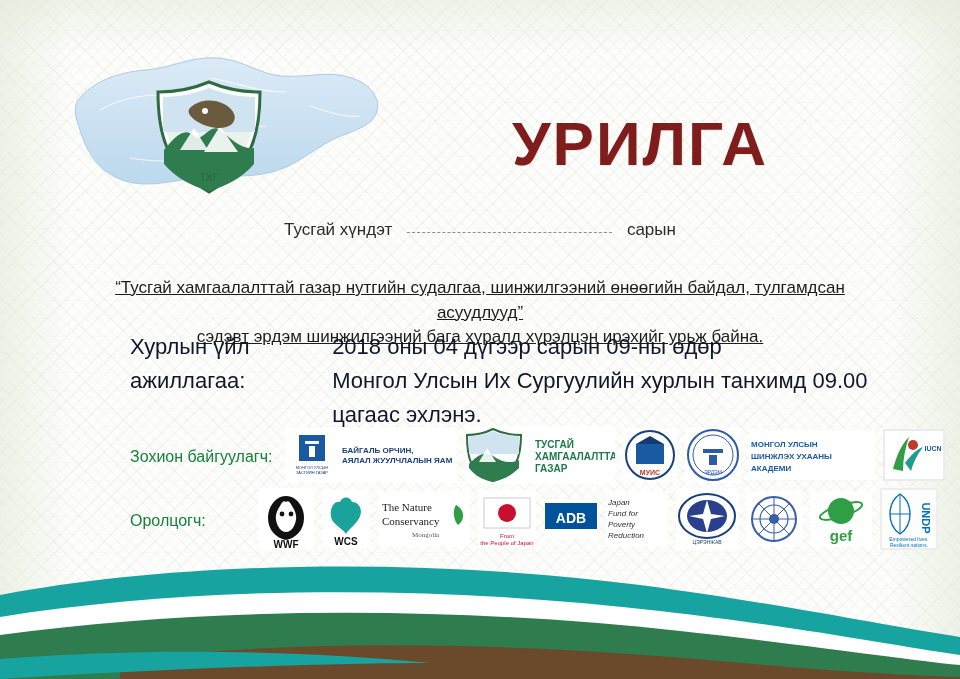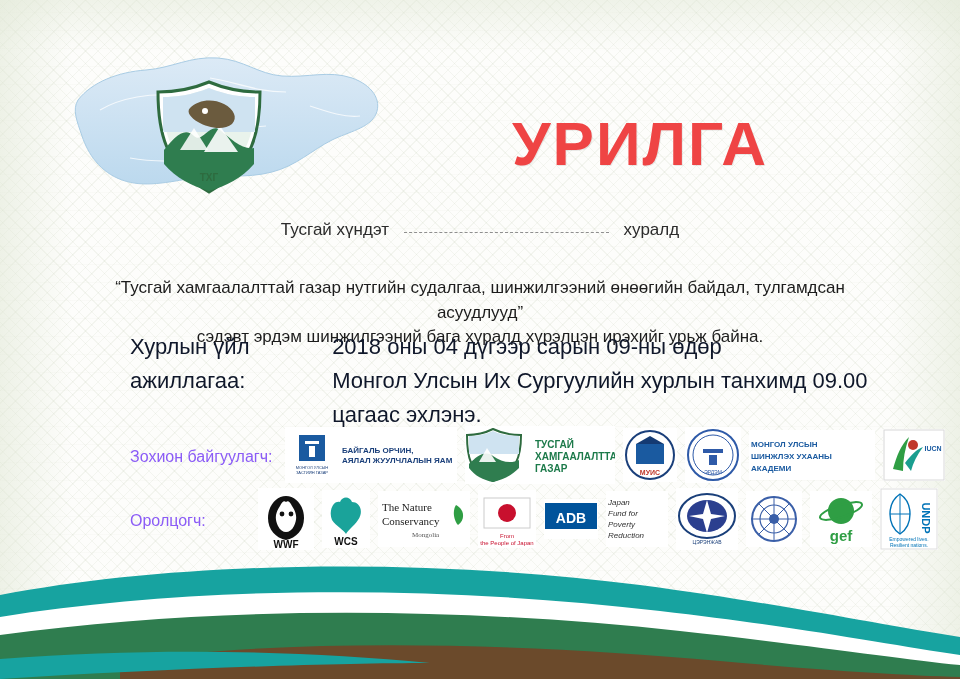--- a/index.html
+++ b/index.html
@@ -49,21 +49,21 @@
 
   
   .title {
     position: absolute;
     left: 380px; top: 108px;
     width: 520px;
     text-align: center;
     font-size: 62px;
     font-weight: bold;
     letter-spacing: 2px;
-    color: #ef4444;
+    color: #7f1d1d;
     text-shadow: 1px 1px 0 rgba(0,0,0,0.08);
   }
 
   
   .salutation {
     position: absolute;
     left: 0; top: 218px; width: 960px;
     text-align: center;
     font-size: 17px;
     color: #2b2b2b;
@@ -79,20 +79,21 @@
 
   
   .quote {
     position: absolute;
     left: 78px; top: 276px;
     width: 804px;
     text-align: center;
     font-size: 17px;
     line-height: 1.45;
     color: #1c1c1c;
+    text-decoration: underline;
   }
 
   
   .agenda {
     position: absolute;
     left: 130px; top: 330px;
     width: 760px;
     font-size: 22px;
     color: #0f172a;
     line-height: 1.55;
@@ -105,21 +106,21 @@
   .agenda-values {
     display: inline-block;
     vertical-align: top;
     width: 555px;
   }
 
   
   .row-label {
     position: absolute;
     font-size: 16px;
-    color: #8b5cf6;
+    color: #15803d;
   }
   .logo-row {
     position: absolute;
     display: flex;
     align-items: center;
   }
   .logo-box {
     display: flex;
     align-items: center;
     justify-content: center;
@@ -180,21 +181,21 @@
       <circle cx="55" cy="33" r="3" fill="#ffffff"></circle>
       <text x="59" y="103" text-anchor="middle" font-family="Liberation Sans, sans-serif" font-size="10" font-weight="bold" fill="#2e6b3f">ТХГ</text>
     </svg>
   </div>
 
   <div class="title">УРИЛГА</div>
 
   <div class="salutation">
     <span>Тусгай хүндэт</span>
     <span class="blank"></span>
-    <span>хуралд</span>
+    <span>сарын</span>
   </div>
 
   <div class="quote">
     <div>“Тусгай хамгаалалттай газар нутгийн судалгаа, шинжилгээний өнөөгийн байдал, тулгамдсан асуудлууд”</div>
     <div>сэдэвт эрдэм шинжилгээний бага хуралд хүрэлцэн ирэхийг урьж байна.</div>
   </div>
 
   <div class="agenda">
     <span class="agenda-label">Хурлын үйл ажиллагаа:</span>
     <span class="agenda-values">

